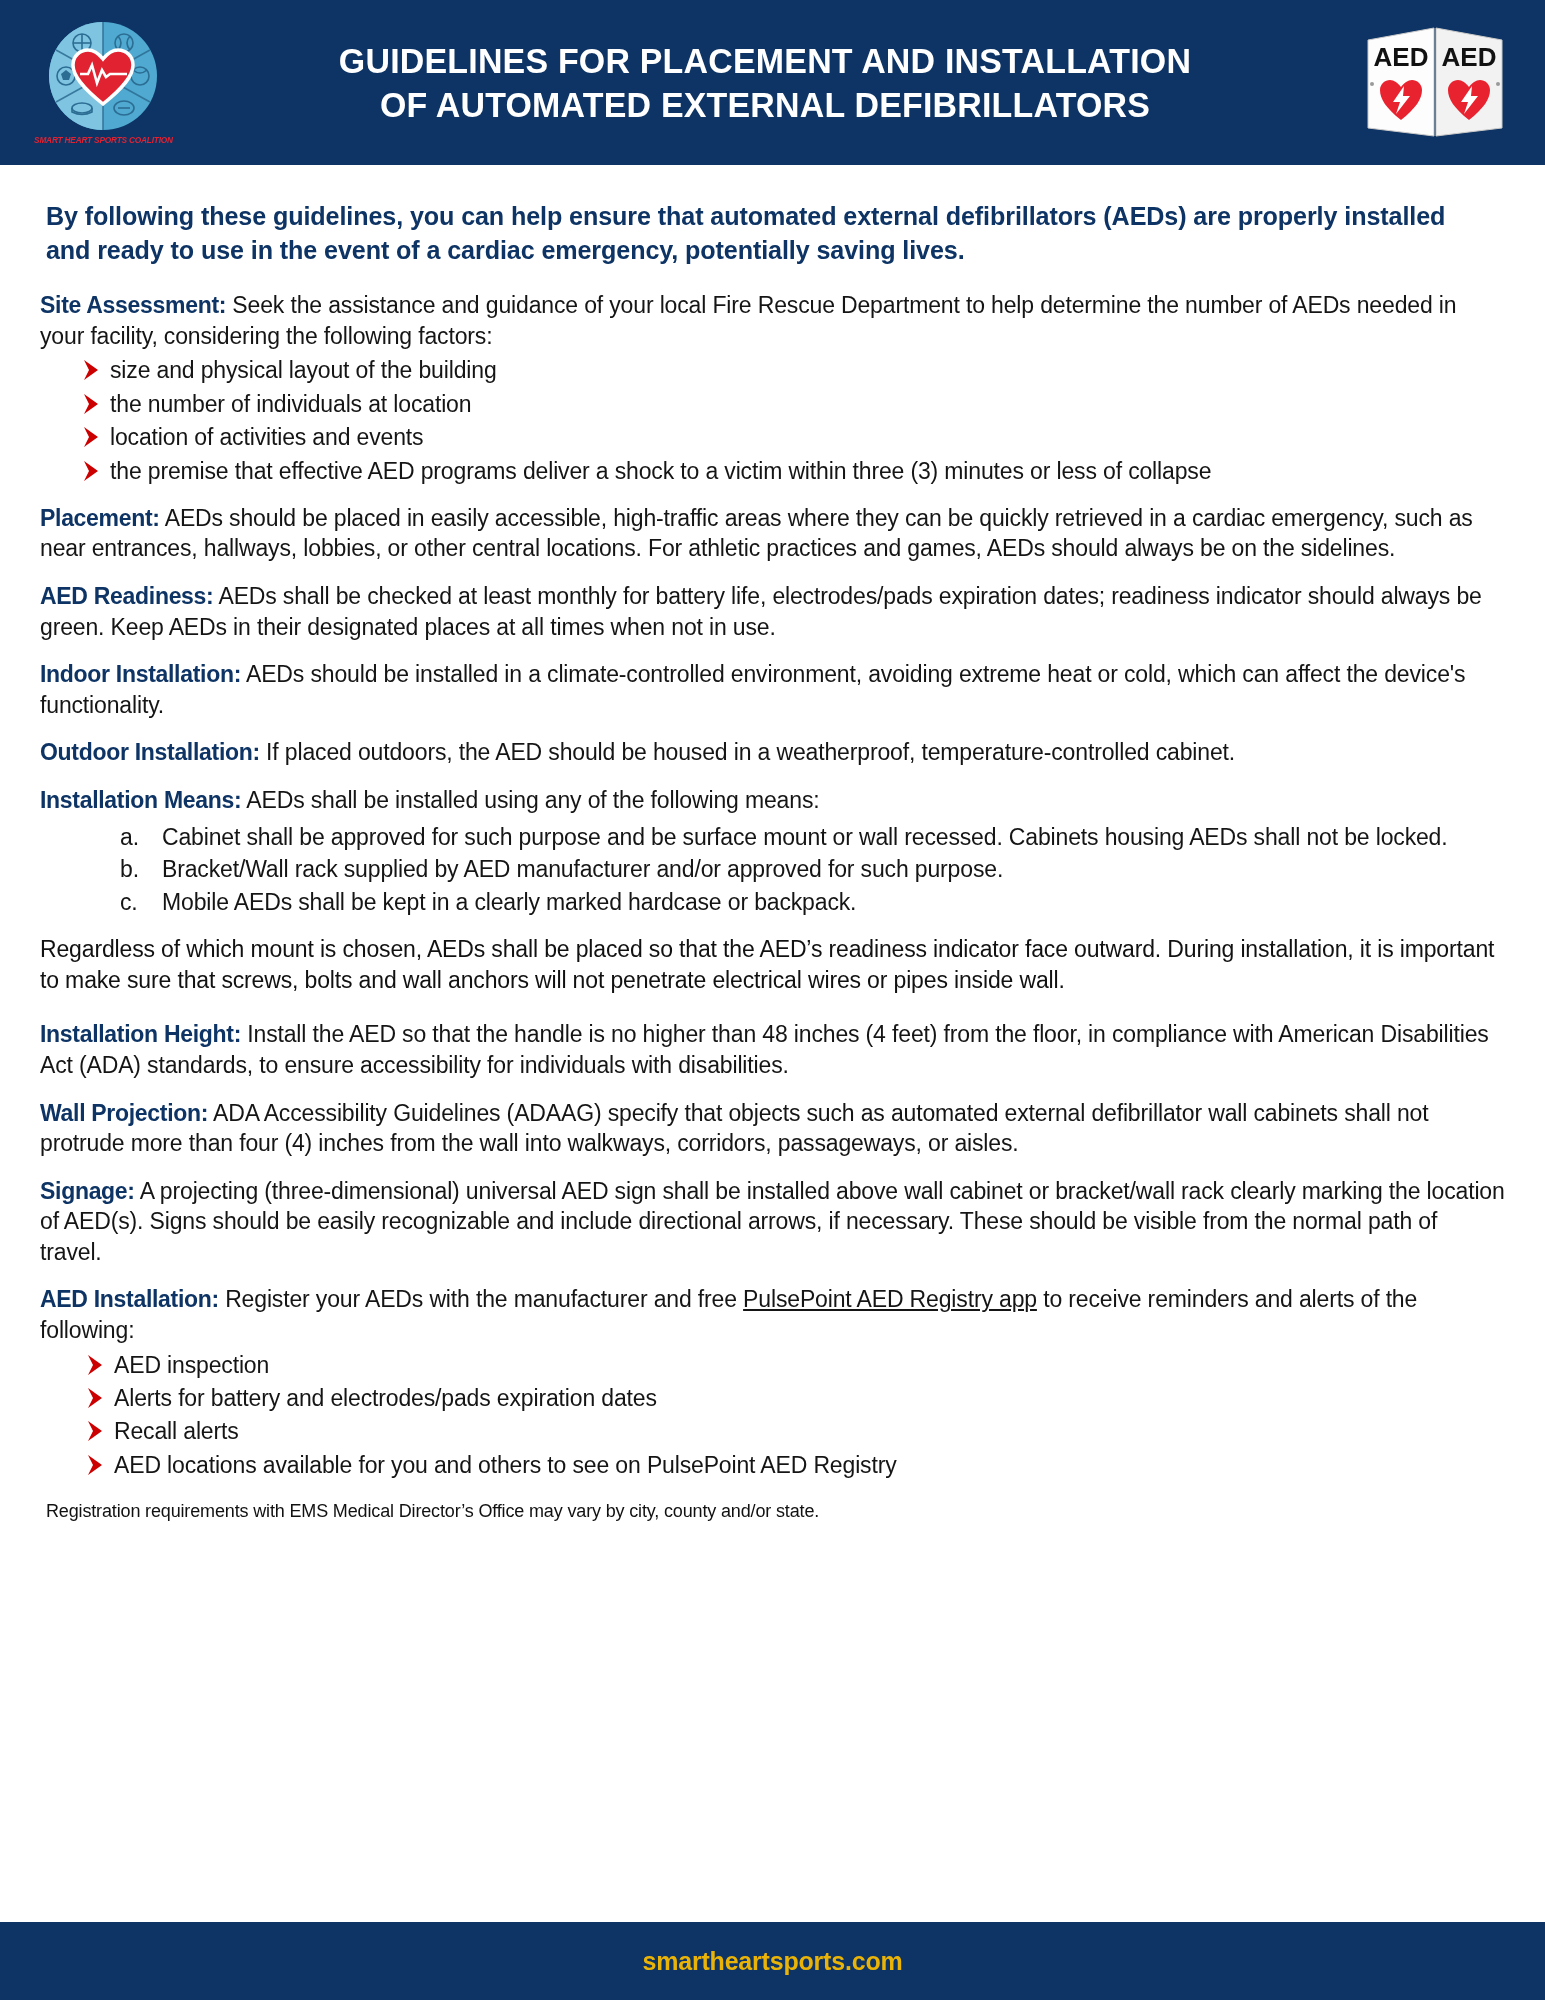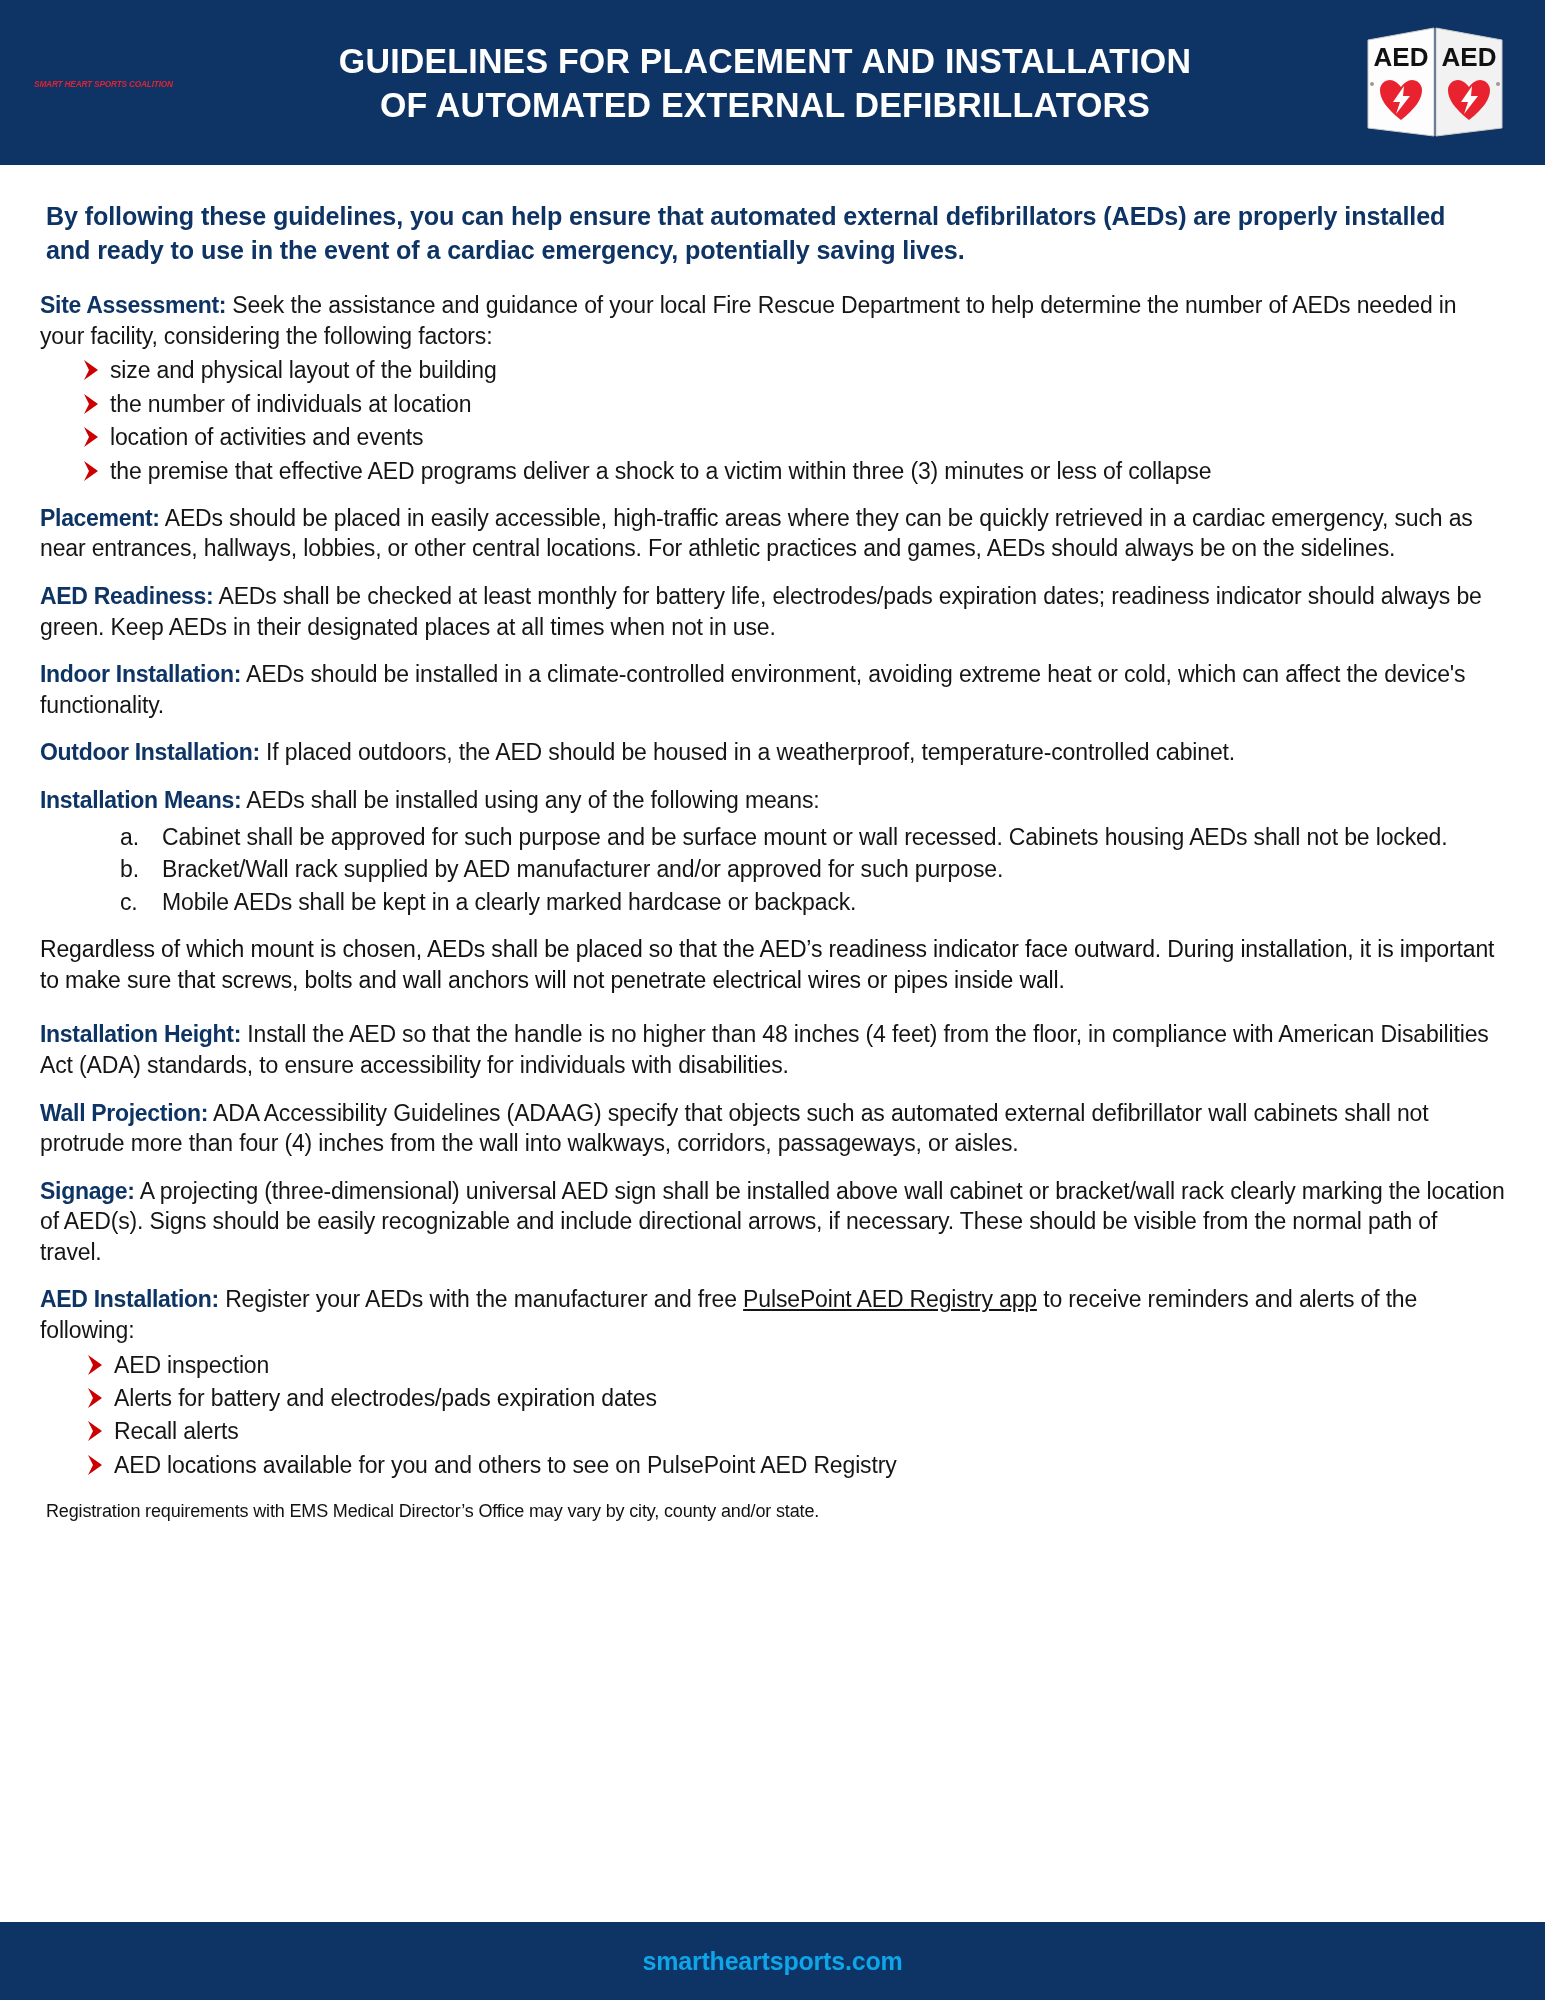--- a/index.html
+++ b/index.html
@@ -23,21 +23,21 @@
     display: flex;
     align-items: center;
     padding: 0 28px;
     box-sizing: border-box;
     position: relative;
   }
   .logo-wrap {
     width: 150px;
     flex: 0 0 150px;
     display: flex;
-    flex-direction: row;
+    flex-direction: column;
     align-items: center;
     justify-content: center;
   }
   .logo-circle { display:block; }
   .logo-caption {
     color: #e02232;
     font-size: 9px;
     font-weight: bold;
     font-style: italic;
     letter-spacing: -0.2px;
@@ -162,21 +162,21 @@
     left: 0;
     bottom: 0;
     width: 1545px;
     height: 78px;
     background: #0d3464;
     display: flex;
     align-items: center;
     justify-content: center;
   }
   .footer-text {
-    color: #0ea5e9;
+    color: #eab308;
     font-weight: bold;
     font-size: 25px;
     letter-spacing: -0.2px;
   }
 </style>
 </head>
 <body>
 
 <div class="header">
 

